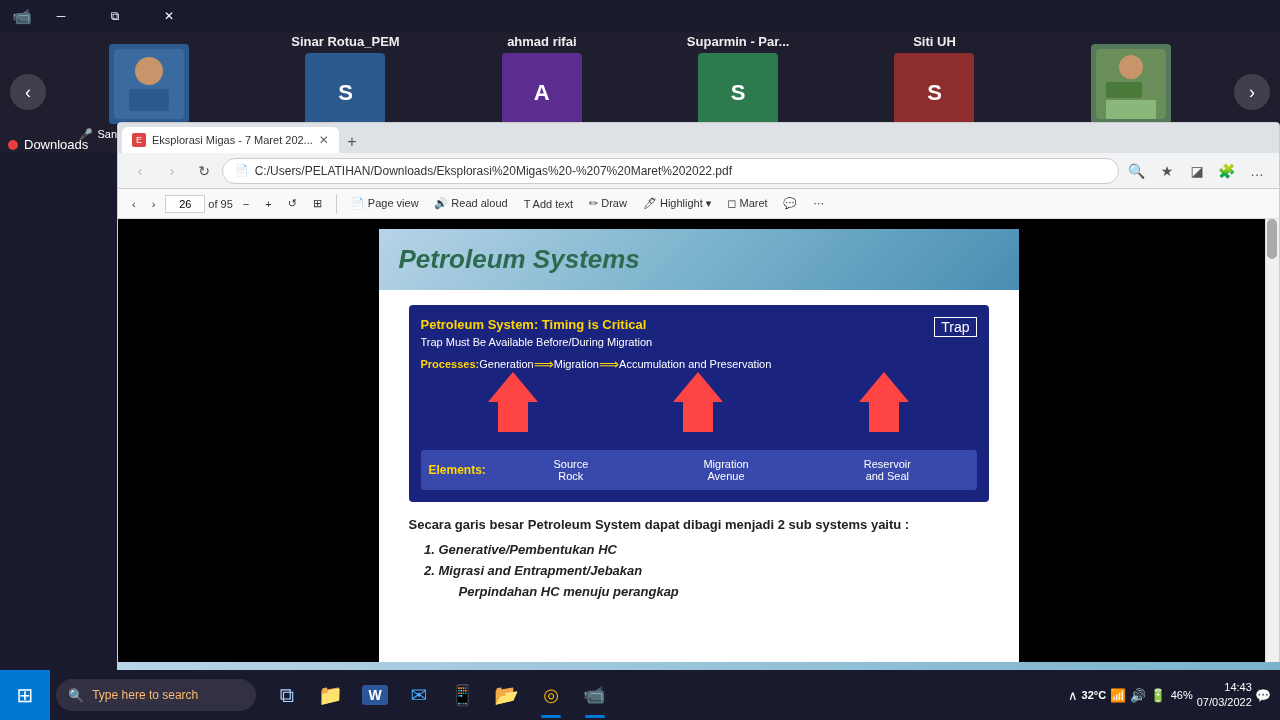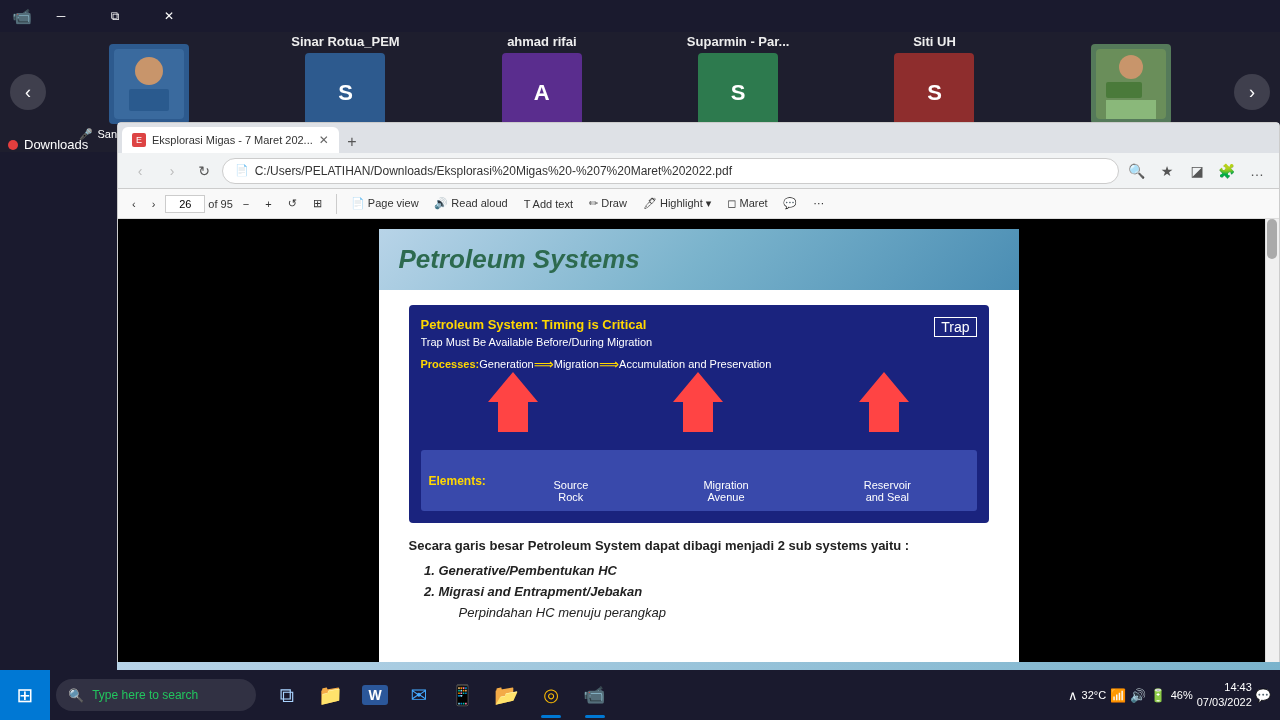--- a/index.html
+++ b/index.html
@@ -128,27 +128,27 @@
     }
     .proc-label { color: #ffd700; font-weight: bold; }
     .arrow-right { color: #ffd700; font-size: 14px; }
     .arrows-row {
       display: flex; justify-content: space-around; margin-bottom: 8px;
     }
     .elements-row {
       display: flex; align-items: center; background: #3949ab; padding: 8px; border-radius: 3px; gap: 0;
     }
     .elem-label { color: #ffd700; font-weight: bold; font-size: 12px; margin-right: 10px; }
-    .elem-items { display: flex; flex: 1; justify-content: space-around; margin-top: 21px; }
+    .elem-items { display: flex; flex: 1; justify-content: space-around; }
     .elem-item { color: white; font-size: 11px; text-align: center; }
 
     .slide-text { font-size: 13px; color: #222; margin-bottom: 10px; font-weight: bold; }
     .slide-list { list-style: decimal; padding-left: 30px; font-size: 13px; color: #222; }
     .slide-list li { margin-bottom: 6px; font-style: italic; font-weight: bold; }
-    .slide-subtext { font-style: italic; font-weight: normal; font-size: 13px; color: #222; padding-left: 50px; margin-top: 4px; }
+    .slide-subtext { font-style: italic; font-weight: bold; font-size: 13px; color: #222; padding-left: 50px; margin-top: 4px; }
 
     
     .scrollbar-track {
       position: absolute; right: 0; top: 0; bottom: 0; width: 14px;
       background: #f0f0f0; border-left: 1px solid #ddd;
     }
     .scrollbar-thumb {
       position: absolute; right: 2px; top: 0; width: 10px; height: 40px;
       background: #aaa; border-radius: 5px;
     }
@@ -168,39 +168,39 @@
       width: 50px; height: 50px; display: flex; align-items: center; justify-content: center;
       background: #0078d4; cursor: pointer; flex-shrink: 0;
     }
     .win-icon { color: white; font-size: 20px; }
     .taskbar-search {
       height: 32px; width: 200px; background: rgba(255,255,255,0.1);
       border: none; border-radius: 16px; padding: 0 12px;
       display: flex; align-items: center; gap: 8px; margin: 0 6px;
     }
     .search-icon-tb { color: #aaa; font-size: 13px; }
-    .search-text-tb { color: #22c55e; font-size: 12px; }
+    .search-text-tb { color: #fdba74; font-size: 12px; }
     .taskbar-apps { display: flex; align-items: center; gap: 2px; padding: 0 4px; }
     .taskbar-app {
       width: 42px; height: 50px; display: flex; align-items: center; justify-content: center;
       cursor: pointer; position: relative;
     }
     .taskbar-app-icon { font-size: 20px; }
     .taskbar-app.active::after {
       content: ''; position: absolute; bottom: 2px; left: 50%; transform: translateX(-50%);
       width: 20px; height: 3px; background: #0078d4; border-radius: 2px;
     }
     .taskbar-right {
       margin-left: auto; display: flex; align-items: center; gap: 4px; padding: 0 8px;
     }
     .taskbar-time { color: white; font-size: 11px; text-align: right; line-height: 1.4; }
     .sys-icon { color: white; font-size: 13px; }
     .battery-indicator { display: flex; align-items: center; gap: 4px; }
     .battery-text { color: white; font-size: 11px; }
-    .temp-text { color: white; font-size: 11px; }
+    .temp-text { color: white; font-size: 11px; font-weight: bold; }
     .avatar-blue { background: #2d5a8e; }
     .avatar-garden { background: #557a5a; }
   </style>
 </head>
 <body>
 
 <div class="title-bar">
   <span style="color:#2d8cff; font-size:16px; margin-right:6px;">📹</span>
   <div class="title-bar-controls">
     <button class="title-bar-btn">─</button>

